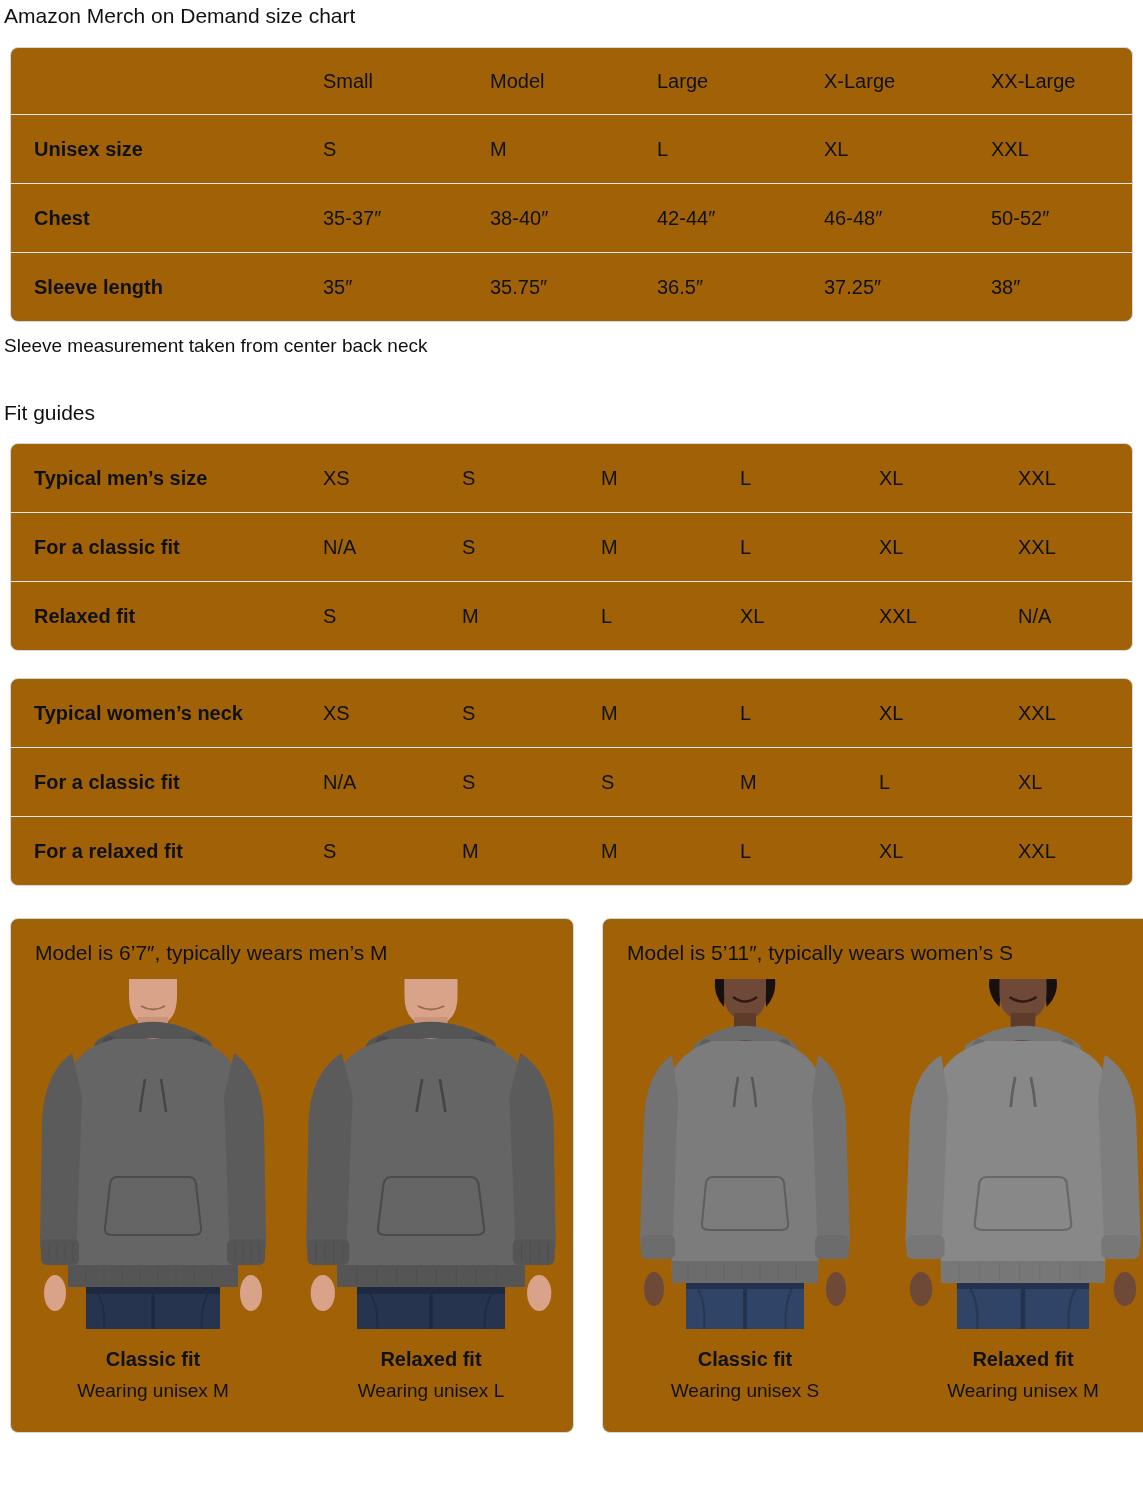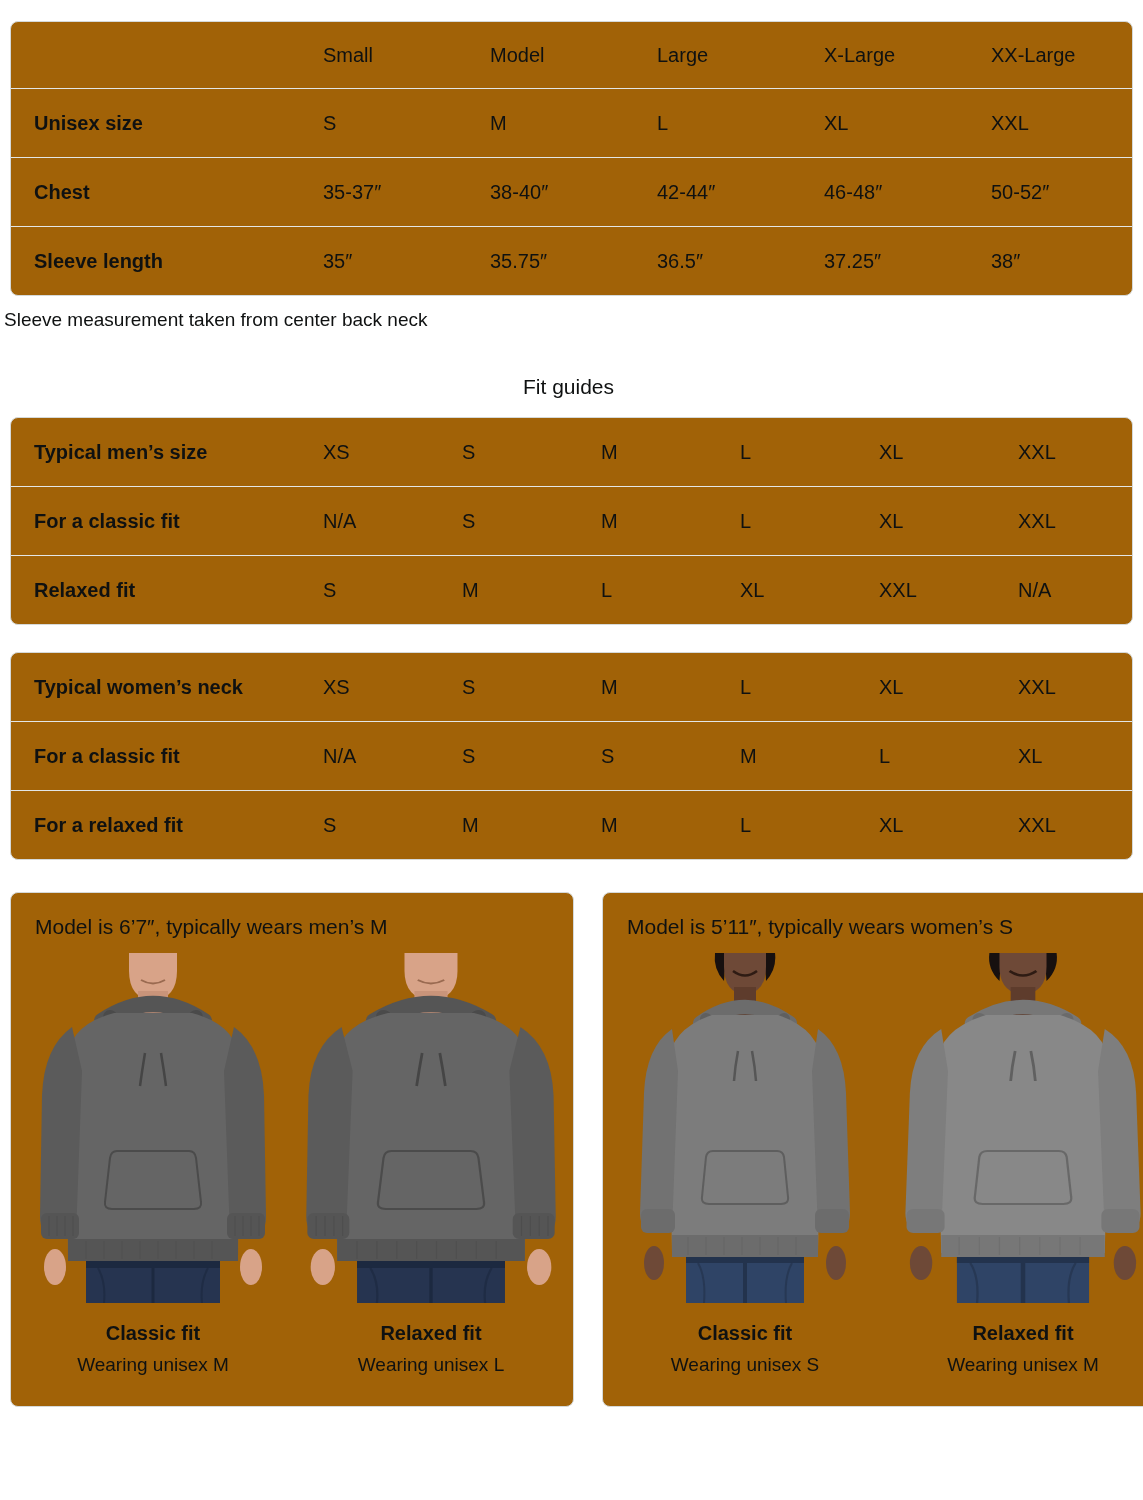--- a/index.html
+++ b/index.html
@@ -35,21 +35,20 @@
   .cell{white-space:nowrap;}
   .cell.rlabel{font-weight:700;}
 
   .footnote{
     font-size:19px;line-height:22px;
     margin:13px 0 8px -6px;
   }
   .subheading{
     font-size:21px;font-weight:400;line-height:24px;
     margin:44px 0 0 -6px;
-    text-align:center;
   }
   .fit-table{margin-top:18px;}
   .fit-table.second{margin-top:27px;}
 
   
   .cards-row{display:flex;gap:28px;margin-top:32px;}
   .model-card{flex:1;padding:22px 16px 30px 16px;}
   .model-card h3{
     font-size:21px;font-weight:400;line-height:24px;
     margin:0 0 14px 8px;
@@ -122,20 +121,21 @@
       <rect x="66" y="304" width="118" height="46" style="fill:var(--jeans)"></rect>
       <rect x="66" y="304" width="118" height="6" style="fill:var(--jeans2)"></rect>
       <path d="M125,310 V350" style="stroke:var(--jeans2);fill:none" stroke-width="4"></path>
       <path d="M78,310 q8,14 6,40 M172,310 q-8,14 -6,40" style="stroke:var(--jeans2);fill:none" stroke-width="2" opacity="0.7"></path>
     </symbol>
   </defs>
 </svg>
 
 <div class="page">
 
+  <h1 class="page-title">Amazon Merch on Demand size chart</h1>
 
   <section class="card size-table">
     <div class="trow thead">
       <div class="cell rlabel"></div>
       <div class="cell">Small</div>
       <div class="cell">Model</div>
       <div class="cell">Large</div>
       <div class="cell">X-Large</div>
       <div class="cell">XX-Large</div>
     </div>

